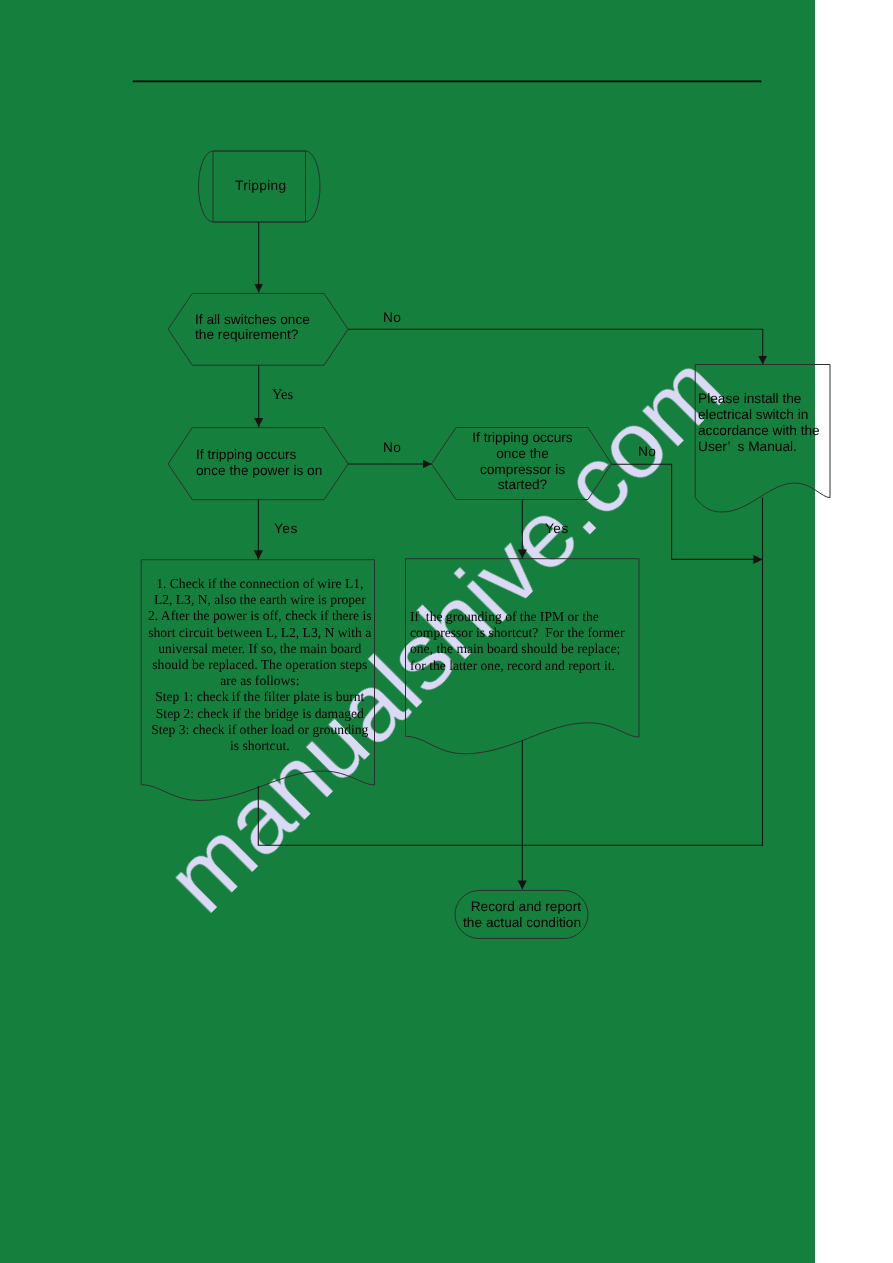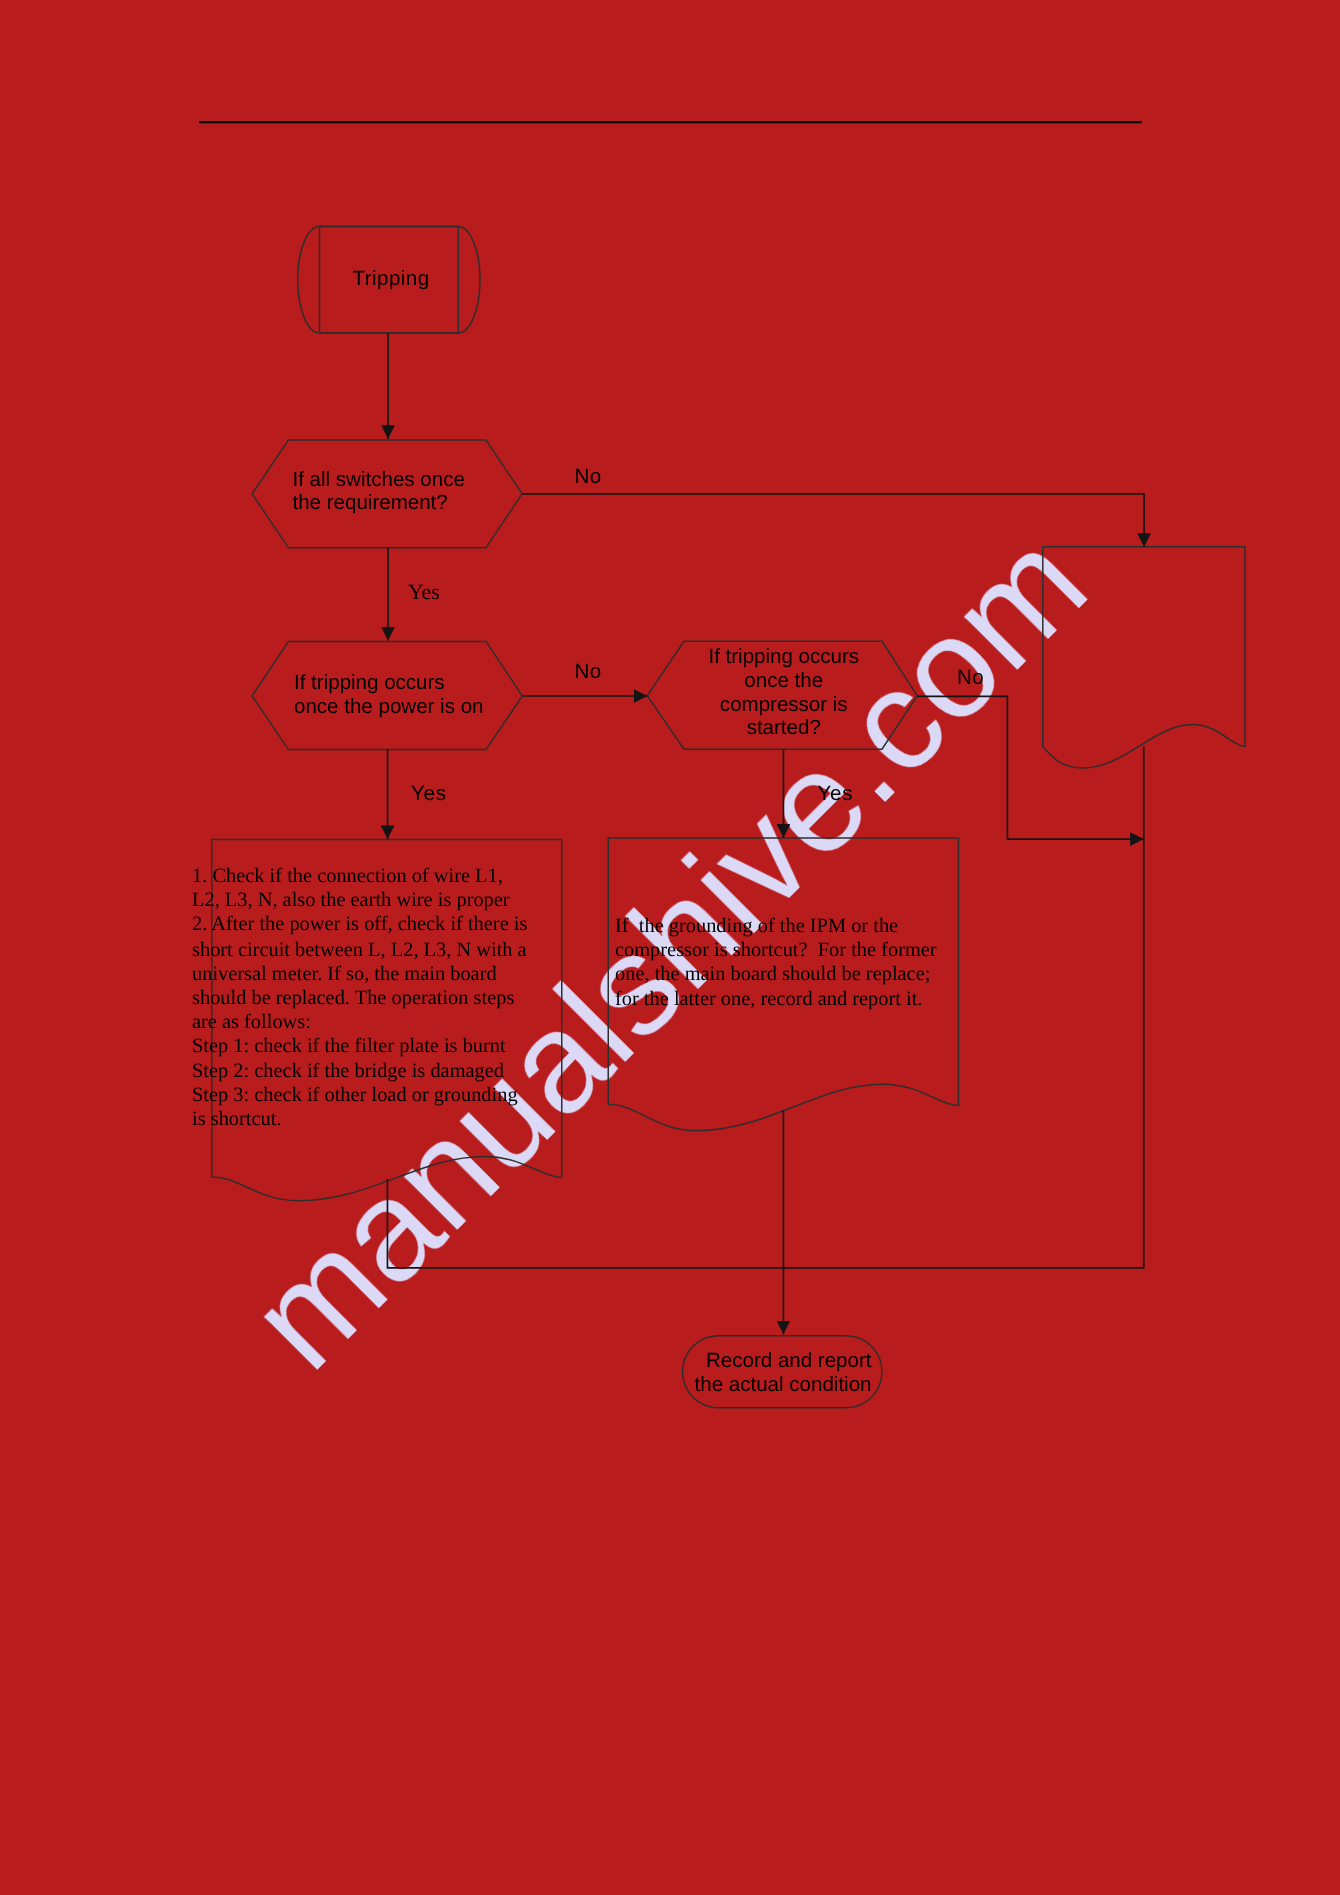--- a/index.html
+++ b/index.html
@@ -1,40 +1,40 @@
 <!DOCTYPE html>
 <html><head>
 <meta charset="utf-8">
 <style>
   html,body{margin:0;padding:0;background:#fff;}
   *{-webkit-font-smoothing:antialiased;text-rendering:geometricPrecision;}
   .lbl,.doc{will-change:transform;transform:translateZ(0);}
   body{width:893px;height:1263px;overflow:hidden;position:relative;
        font-family:"Liberation Sans",sans-serif;color:#000;}
-  #page{position:absolute;left:0;top:0;width:893px;height:1263px;background:#b91c1c;}
+  #page{position:absolute;left:0;top:0;width:815px;height:1263px;background:#15803d;}
   svg#flow{position:absolute;left:0;top:0;width:893px;height:1263px;}
   .sh{fill:none;stroke:#2e2e2e;stroke-width:1;}
   .cn{fill:none;stroke:#141414;stroke-width:1.1;}
   .hdr{stroke:#000;stroke-width:1.6;}
 
   .lbl{position:absolute;white-space:pre;line-height:1.18;font-size:13.7px;}
   .sans{font-family:"Liberation Sans",sans-serif;}
   .serif{font-family:"Liberation Serif",serif;}
   .start-lbl{left:235px;top:178.2px;letter-spacing:0.3px;}
   .hex1{left:195px;top:313px;line-height:14.8px;}
   .hex2{left:195.5px;top:447px;line-height:16px;}
   .hex3{left:455px;top:430px;width:135px;text-align:center;line-height:15.8px;}
   .e1{left:272px;top:386.5px;font-size:14.5px;}
   .e2{left:382.6px;top:309.5px;letter-spacing:0.3px;}
   .e3{left:273.8px;top:520.5px;letter-spacing:0.5px;}
   .e4{left:382.5px;top:439.9px;letter-spacing:0.3px;}
   .e5{left:545.3px;top:520.9px;letter-spacing:0.5px;}
   .e6{left:637.6px;top:443.7px;letter-spacing:0.3px;}
   .doc{position:absolute;font-family:"Liberation Serif",serif;font-size:13.6px;line-height:16.2px;white-space:pre;}
-  .doc1{left:128px;top:576.2px;}
+  .doc1{left:148px;top:576.2px;text-align:center;}
   .doc2{left:409.7px;top:609.2px;line-height:16.2px;}
   .doc3{left:698px;top:391.2px;font-size:13.7px;line-height:15.97px;font-family:"Liberation Sans",sans-serif;}
   .term{left:462px;top:899px;text-align:right;width:119px;line-height:15.7px;}
 
   .watermark{position:absolute;left:183.5px;top:894.5px;font-family:"Liberation Sans",sans-serif;
              font-size:95px;color:#dcd9f7;will-change:transform;transform:rotate(-45deg);transform-origin:0 0;
              white-space:nowrap;line-height:0;}
 </style>
 </head>
 <body>
@@ -120,16 +120,20 @@
 should be replaced. The operation steps
 are as follows:
 Step 1: check if the filter plate is burnt
 Step 2: check if the bridge is damaged
 Step 3: check if other load or grounding
 is shortcut.</div>
   <div class="doc doc2">If  the grounding of the IPM or the
 compressor is shortcut?  For the former
 one, the main board should be replace;
 for the latter one, record and report it.</div>
+  <div class="doc doc3 sans">Please install the
+electrical switch in
+accordance with the
+User’  s Manual.</div>
 
   <div class="lbl sans term">Record and report
 the actual condition</div>
 </div>
 
 </body></html>

